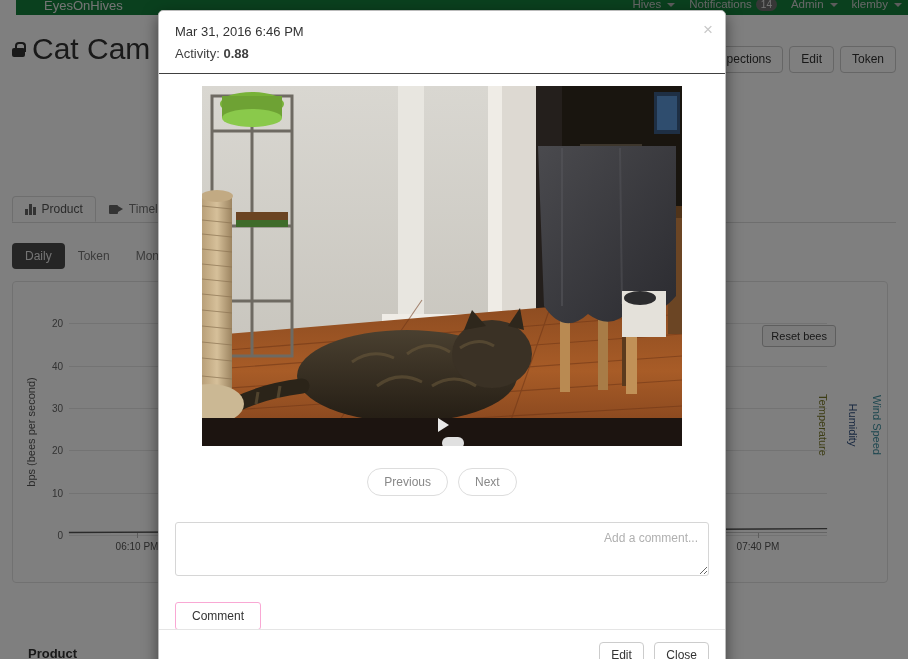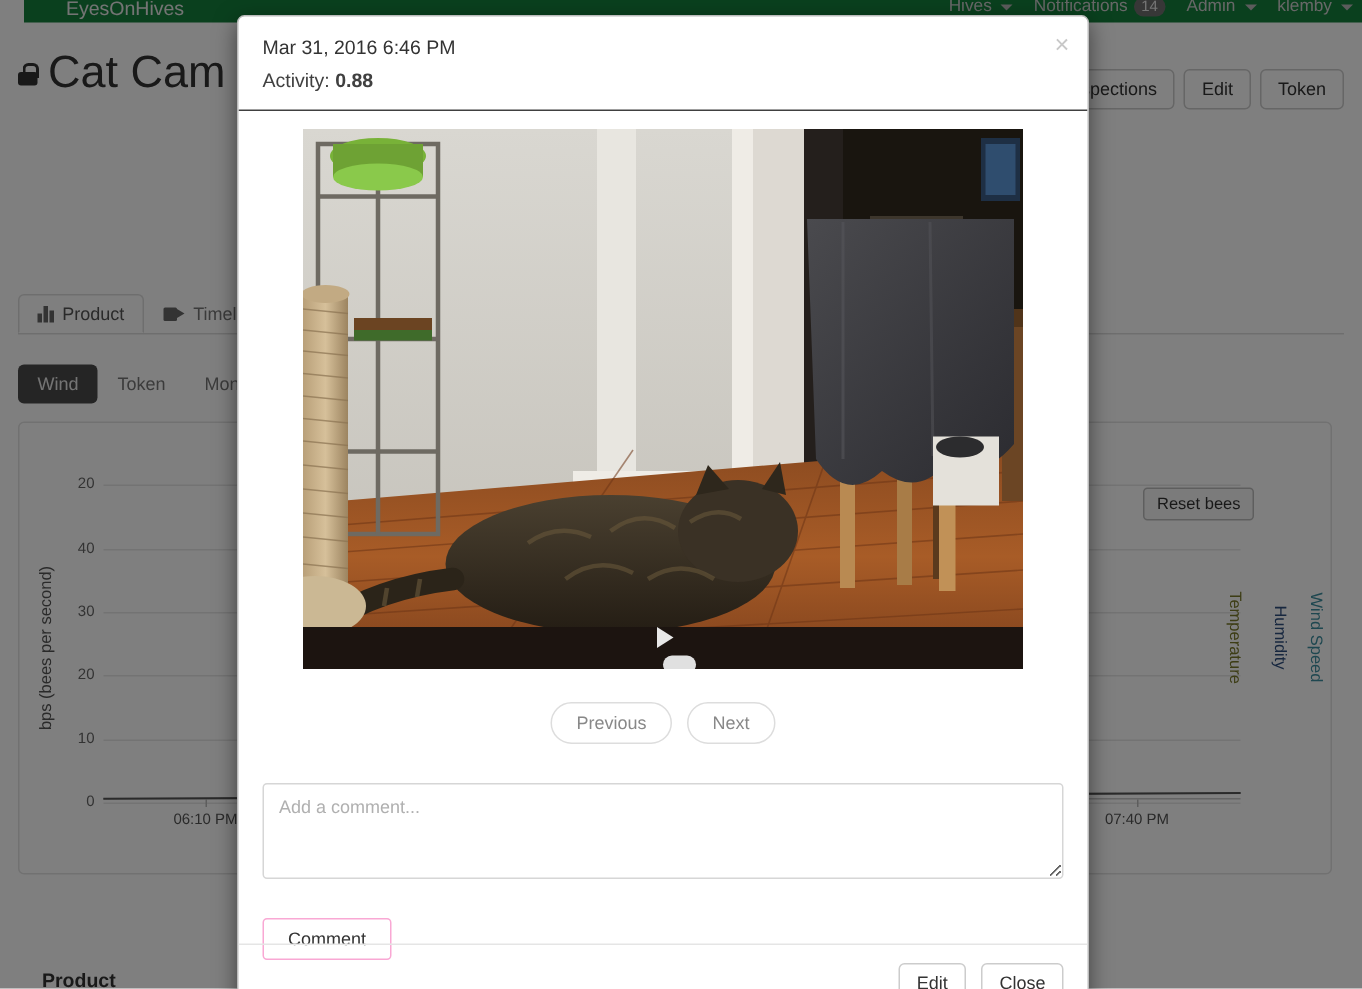--- a/index.html
+++ b/index.html
@@ -365,30 +365,31 @@
     background: #fff;
     color: #888;
     cursor: pointer;
     font-family: "Liberation Sans", sans-serif;
   }
 
   
   .comment-box {
     display: block;
     width: 100%;
-    height: 64px;
+    height: 54px;
     margin-top: 26px;
     border: 1px solid #d6d6d6;
     border-radius: 3px;
     padding: 8px 10px;
     font-size: 12px;
     color: #4c1d95;
     font-family: "Liberation Sans", sans-serif;
     resize: vertical;
     outline: none;
+    text-align: right;
   }
   .comment-box::placeholder { color: #b0b0b0; }
   .comment-btn {
     margin-top: 26px;
     font-size: 12px;
     padding: 6px 16px;
     border: 1px solid #f9a8d4;
     border-radius: 3px;
     background: #fff;
     color: #333;
@@ -451,21 +452,21 @@
         </span>
       <span>Product</span>
     </div>
     <div class="tab">
       <span class="ico-video"></span>
       <span>Timelapse</span>
     </div>
   </div>
 
   <div class="range-group">
-    <button class="range-btn active">Wind</button>
+    <button class="range-btn active">Daily</button>
     <button class="range-btn">Token</button>
     <button class="range-btn">Monthly</button>
   </div>
 
   <div class="chart-panel">
     <div class="chart-inner">
 
       <div id="grid-host">
           <div class="gridline" style="top: 253px;"></div>
           <div class="gridline" style="top: 210.636px;"></div>

